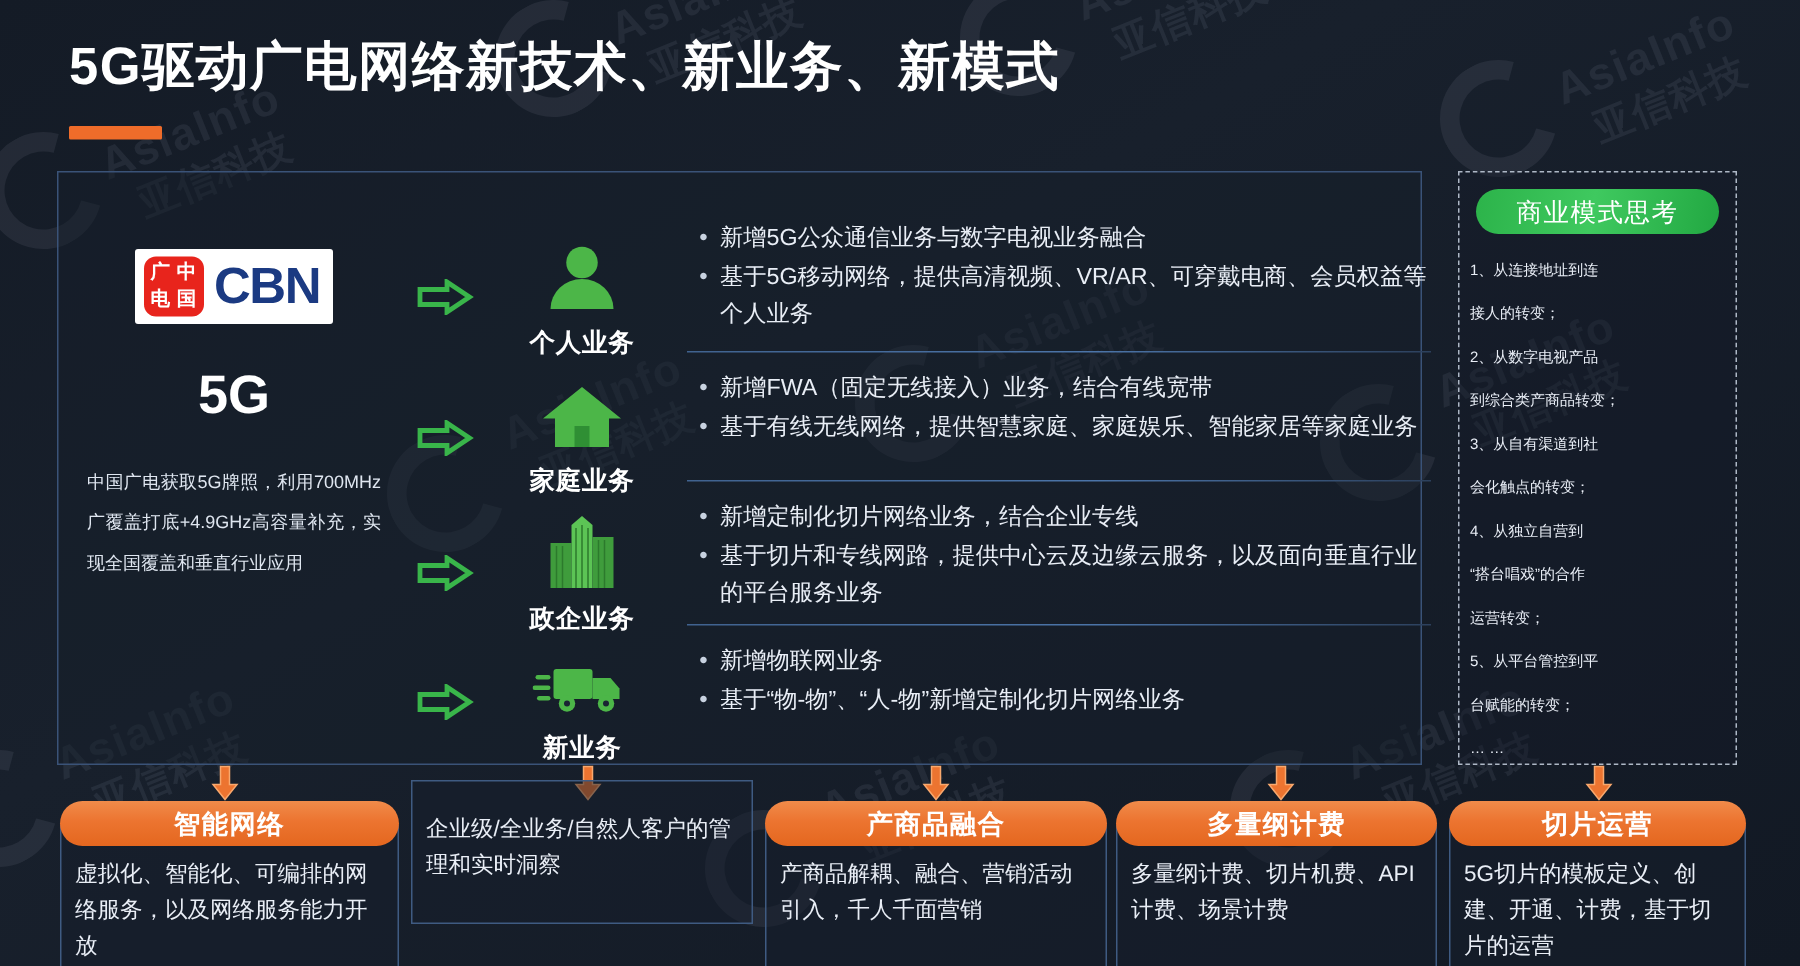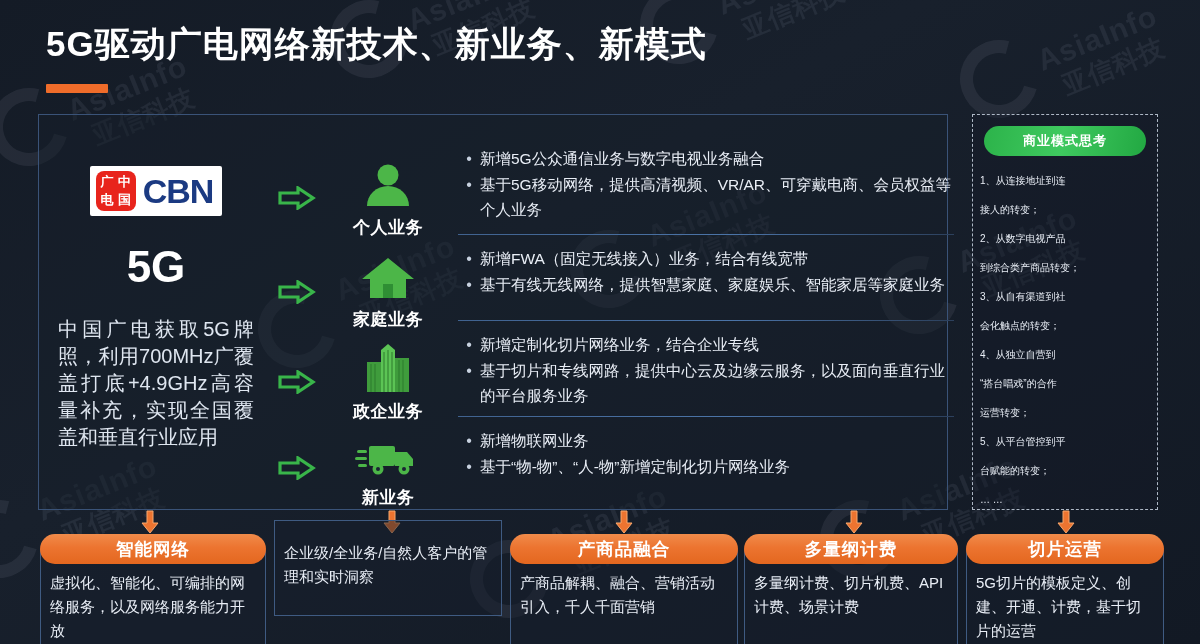--- a/index.html
+++ b/index.html
@@ -84,27 +84,27 @@
     font-size: 13px; line-height: 16px; font-weight: bold;
     display: flex; align-items: center; justify-content: center;
     font-family: "DejaVu Sans", sans-serif;
   }
   .cbn-text {
     color: #1b3a82; font-size: 34px; font-weight: bold;
     letter-spacing: -1px; line-height: 36px;
   }
   .brand-5g {
     margin-top: 26px;
-    color: #ffffff; font-size: 44px; font-weight: bold;
+    color: #ffffff; font-size: 36px; font-weight: bold;
     letter-spacing: 0px;
   }
   .brand-desc {
     margin-top: 24px;
     width: 196px;
-    color: #dfe6f0; font-size: 20px; line-height: 27px;
+    color: #dfe6f0; font-size: 12px; line-height: 27px;
     text-align: justify;
   }
 
   
   .arrow-col { position: absolute; left: 272px; top: 114px; width: 52px; height: 396px; z-index: 7; }
   .garrow { position: absolute; left: 6px; width: 38px; height: 24px; }
 
   
   .icon-col { position: absolute; left: 324px; top: 114px; width: 128px; height: 396px; z-index: 7; }
   .icon-item { position: absolute; left: 0; width: 128px; text-align: center; }
@@ -135,21 +135,21 @@
   .side-panel {
     position: absolute; left: 972px; top: 114px; width: 186px; height: 396px;
     border: 1px dashed #aeb8c6;
     z-index: 6;
     background: rgba(20,27,39,0.35);
   }
   .side-badge {
     position: absolute; left: 984px; top: 126px; width: 162px; height: 30px;
     border-radius: 15px;
     background: linear-gradient(100deg, #2cb34a 0%, #3fc95f 48%, #22a842 100%);
-    color: #ffffff; font-size: 13px; font-weight: bold;
+    color: #ffffff; font-size: 17px; font-weight: normal;
     display: flex; align-items: center; justify-content: center;
     letter-spacing: 1px; z-index: 8;
   }
   .side-list {
     position: absolute; left: 980px; top: 166px; width: 176px;
     color: #e9eef6; font-size: 10px; line-height: 29px;
     z-index: 8;
   }
   .side-list div { white-space: nowrap; }
 

